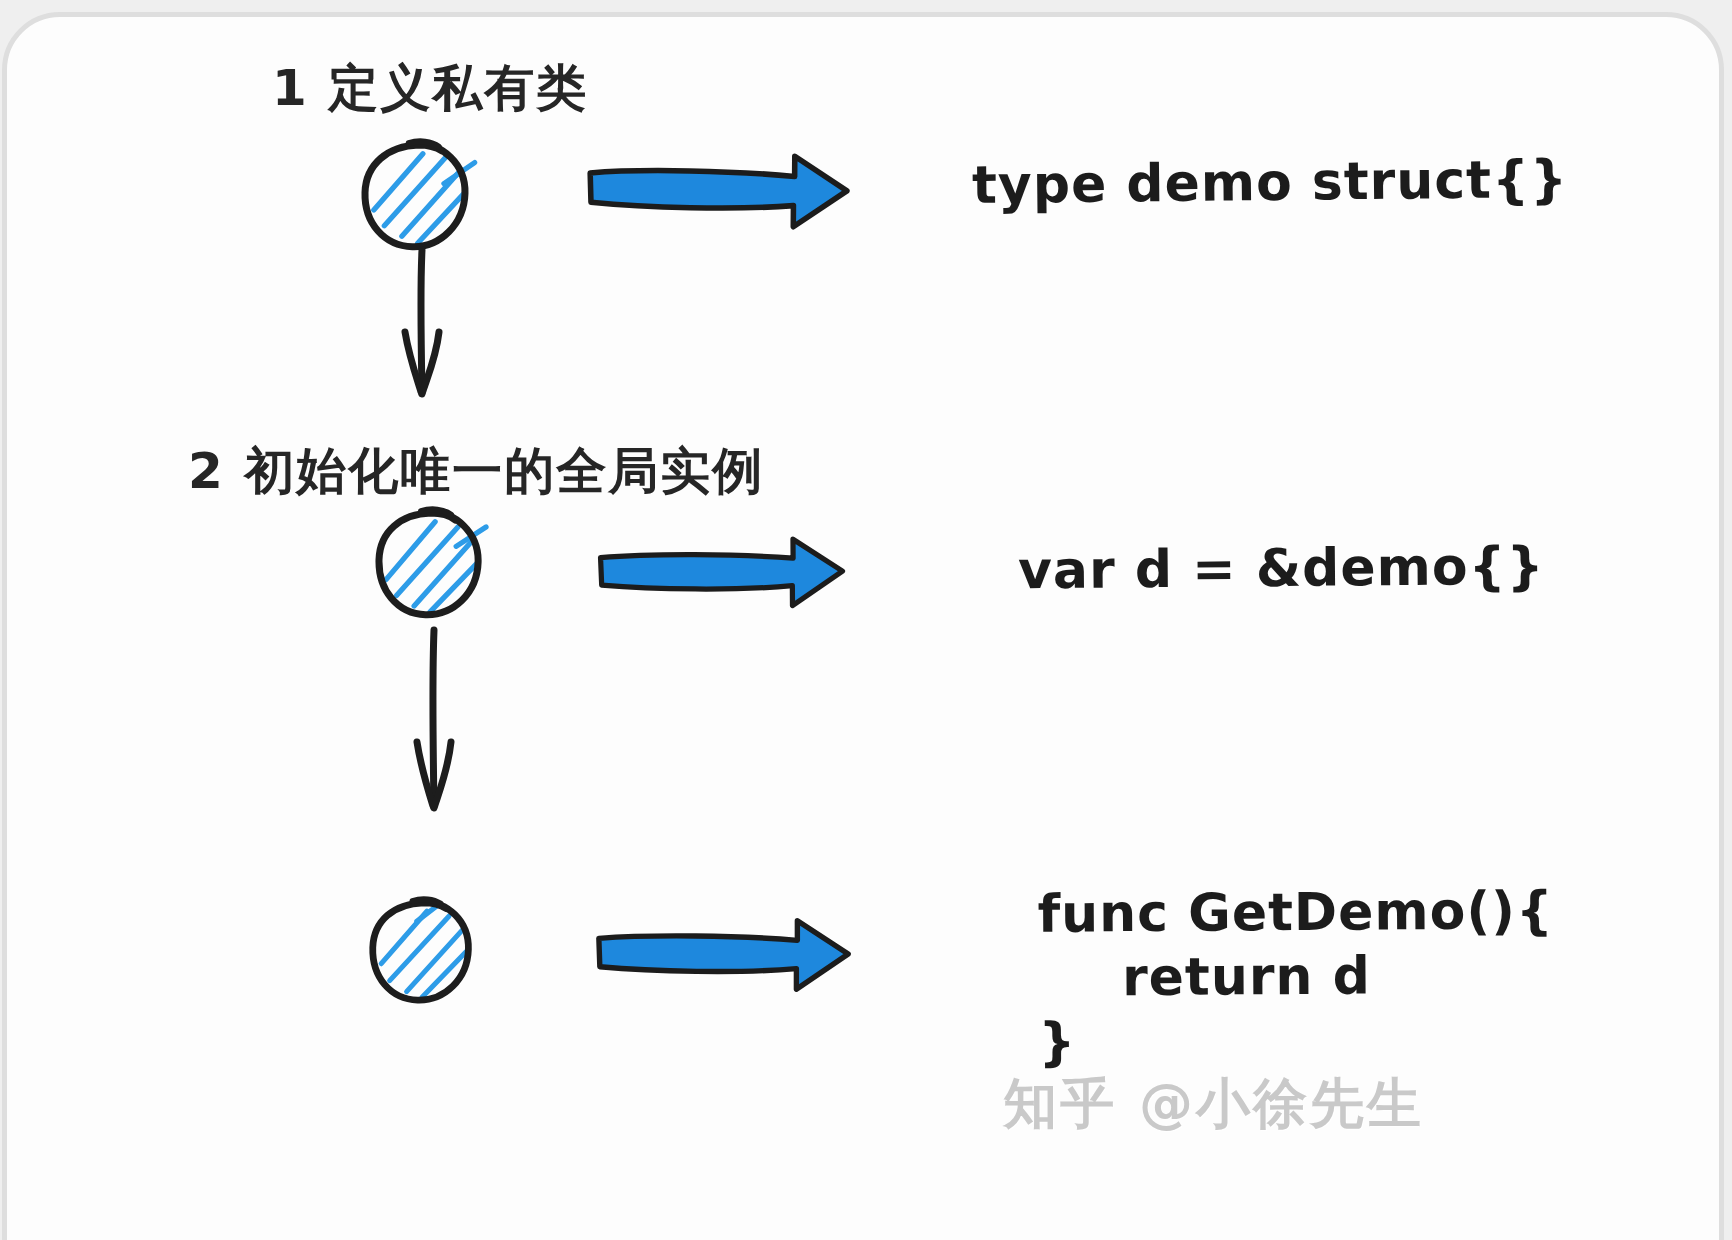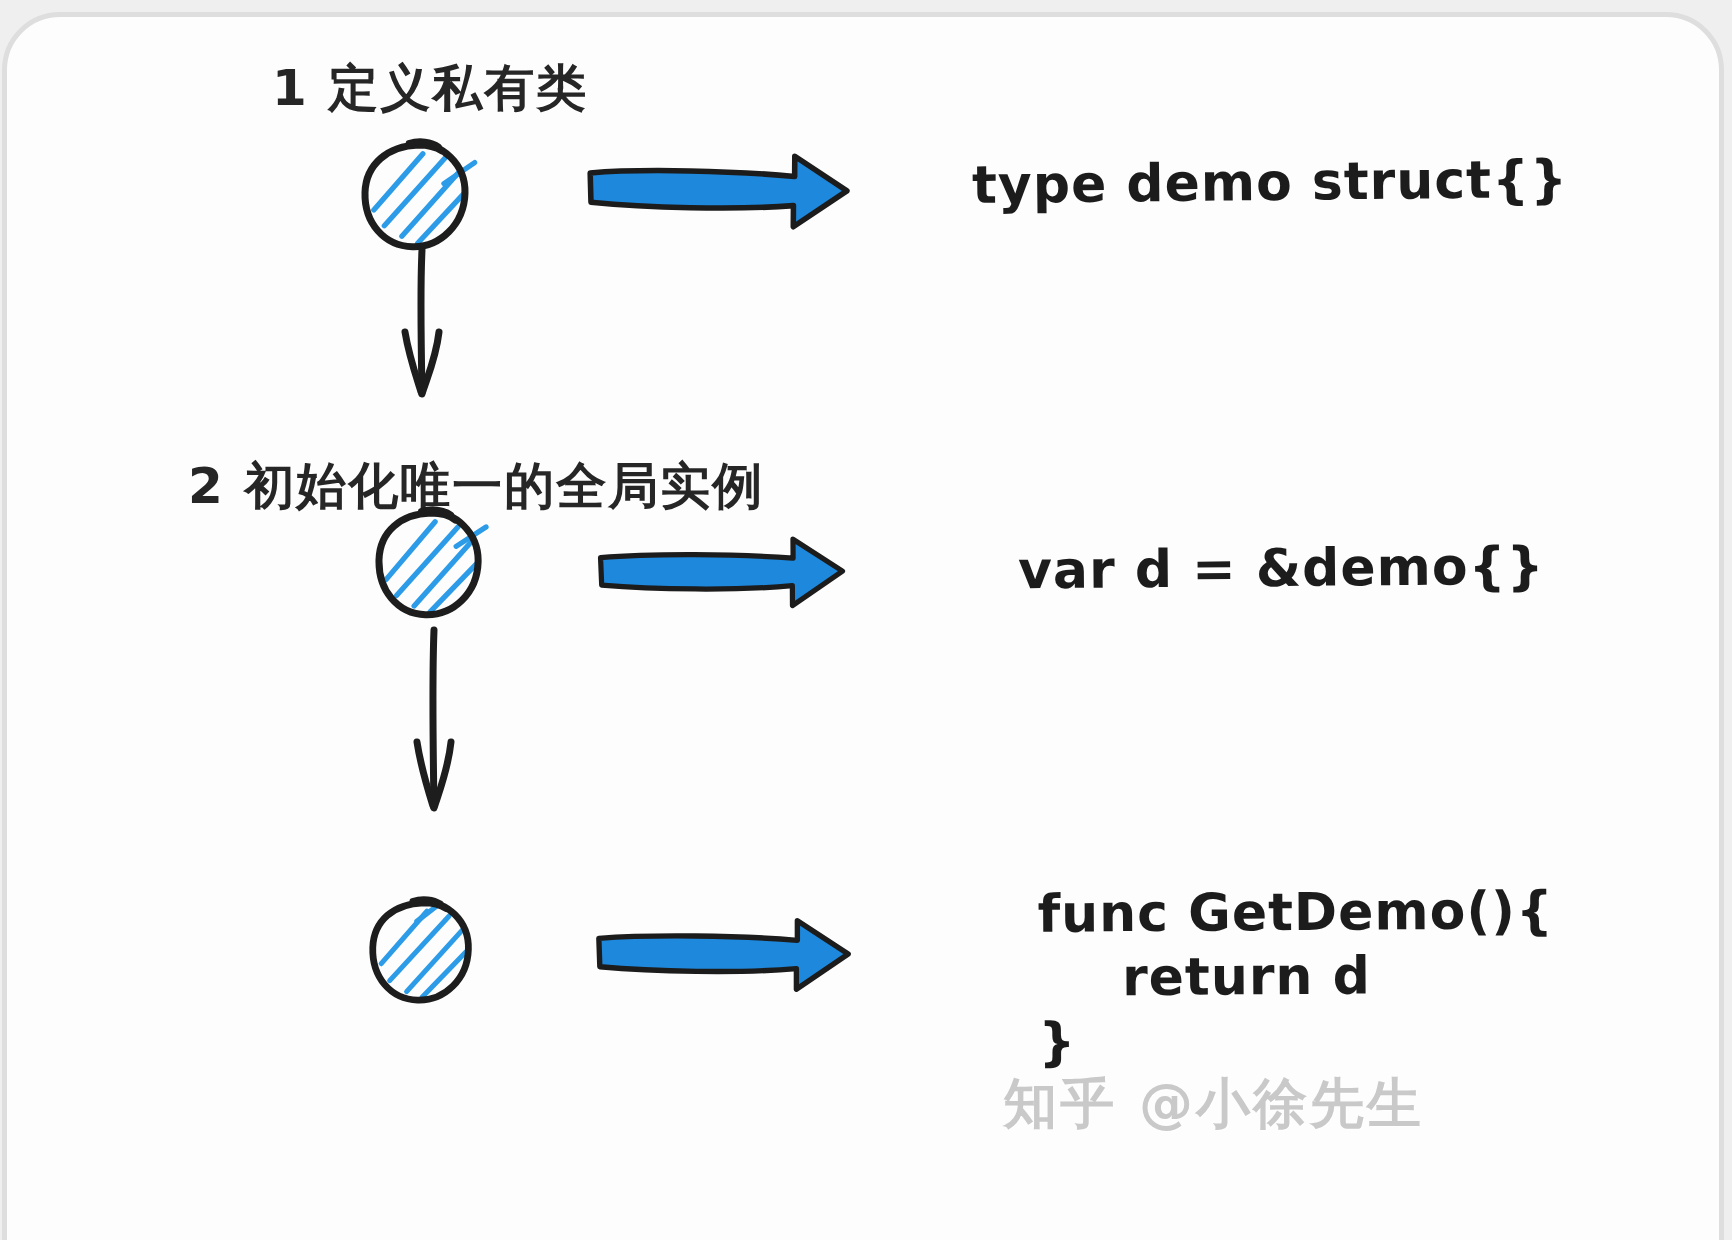--- a/index.html
+++ b/index.html
@@ -13,21 +13,21 @@
     background:#fdfdfd;border:5px solid #dedede;border-radius:58px;
     box-sizing:border-box;
   }
   .stage{position:absolute;left:0;top:0;width:1416px;height:1240px;}
 
   .step-label{
     position:absolute;color:#262626;font-size:50px;font-weight:600;
     letter-spacing:2px;white-space:nowrap;
   }
   .lbl1{left:272px;top:55px;}
-  .lbl2{left:188px;top:438px;margin-top:15px;}
+  .lbl2{left:188px;top:438px;}
   .lbl3{left:100px;top:812px;}
 
   .circle{position:absolute;}
   .c1{left:356px;top:138px;width:118px;height:114px;}
   .c2{left:370px;top:506px;width:118px;height:114px;}
   .c3{left:364px;top:896px;width:114px;height:110px;}
 
   .varrow{position:absolute;}
   .v1{left:394px;top:246px;width:56px;height:150px;}
   .v2{left:406px;top:626px;width:56px;height:184px;}

